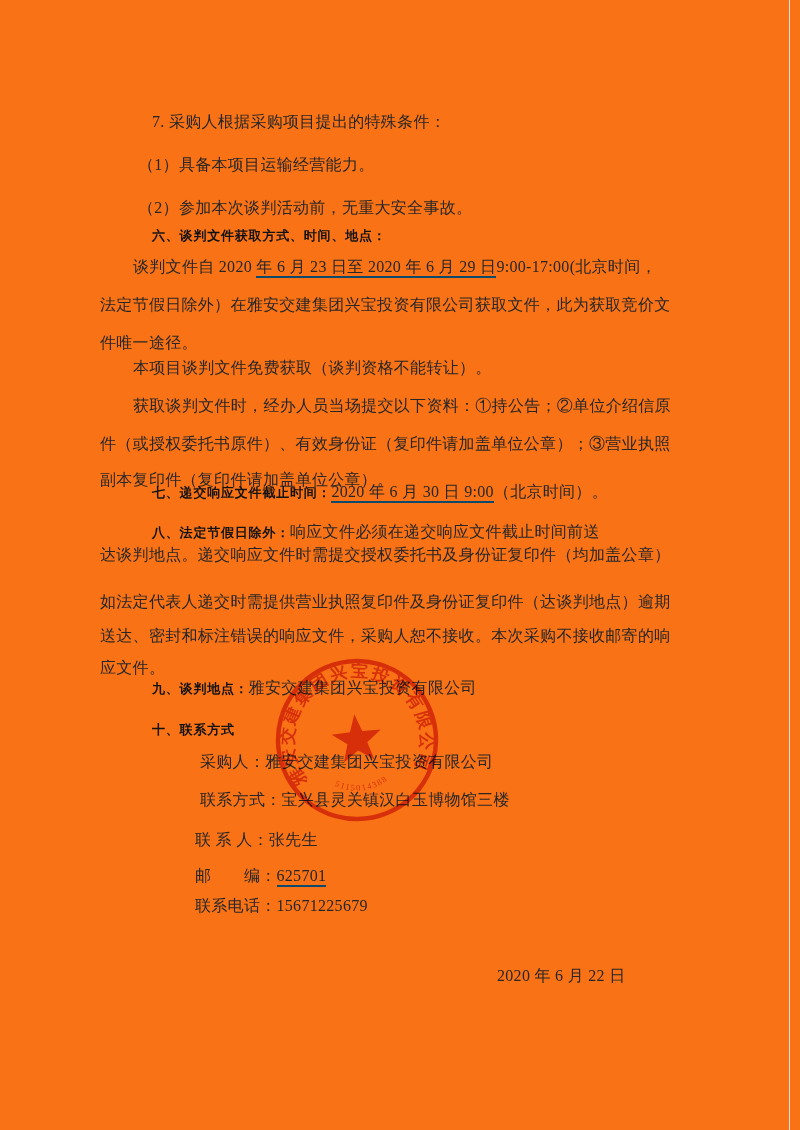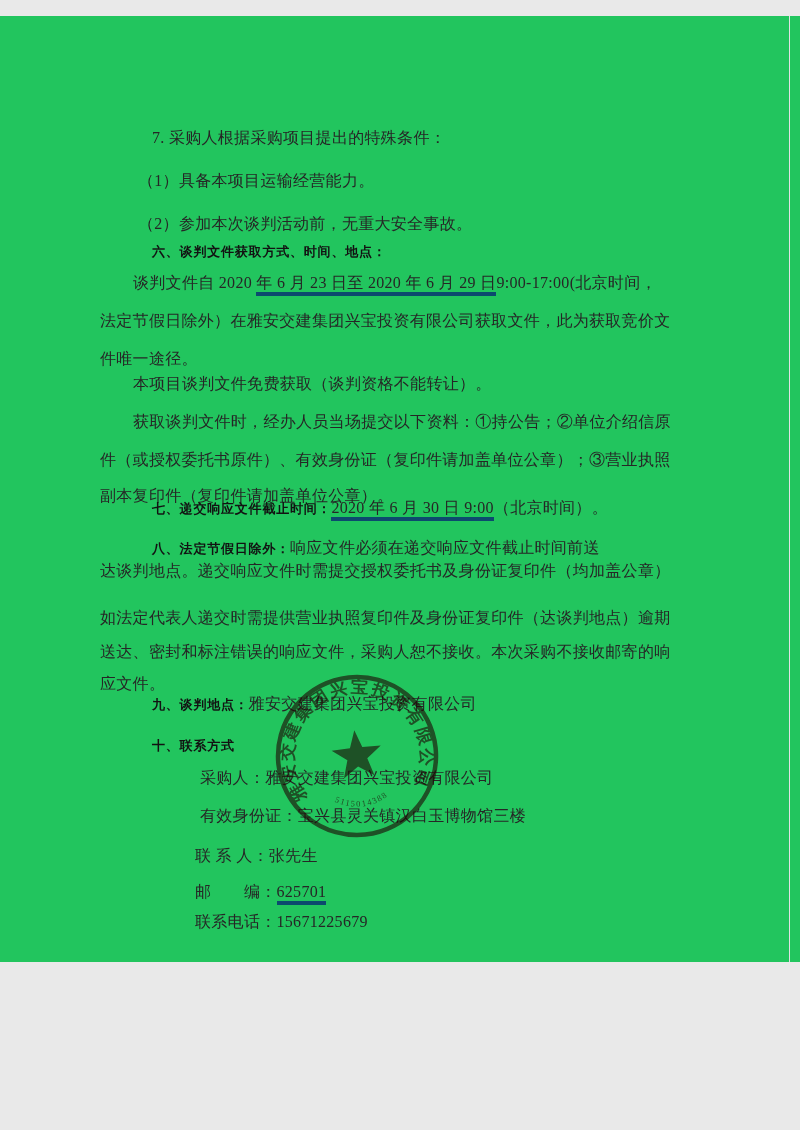--- a/index.html
+++ b/index.html
@@ -1,40 +1,40 @@
 <!DOCTYPE html>
 <html><head>
 <meta charset="utf-8">
 <style>
   html,body{margin:0;padding:0;background:#e9e9e9;}
   .page{
     position:relative;
-    width:800px;height:946px;
-    margin:16px auto;
-    background:#22c55e;
+    width:800px;height:1130px;
+    margin:0 auto;
+    background:#f97316;
     font-family:"Liberation Serif","DejaVu Serif",serif;
     overflow:hidden;
   }
   .scan-edge{
     position:absolute;top:0;right:10px;width:1px;height:100%;
     background:#e2e2e2;
   }
   .content{position:absolute;left:100px;top:0;width:620px;}
   .ln{
     position:absolute;left:0;
     font-size:16px;line-height:20px;color:#262626;
     letter-spacing:0.3px;white-space:nowrap;
   }
   .ttl{font-weight:bold;font-size:13px;color:#121212;letter-spacing:0.8px;}
   .ind-h{padding-left:52px;}   
   .ind-p{padding-left:33px;}   
   .ind-s{padding-left:38px;}   
   .ind-c{padding-left:100px;}  
   .ind-c2{padding-left:95px;font-family:Liberation Serif, serif;}
-  .u{border-bottom:4px solid #0c4a6e;padding-bottom:1px;}
+  .u{border-bottom:2px solid #0c4a6e;padding-bottom:1px;}
   .seal{
     position:absolute;left:272px;top:655px;width:170px;height:170px;
     transform:rotate(-6deg);
     mix-blend-mode:multiply;opacity:0.88;
     pointer-events:none;
   }
   .seal svg text{font-family:"Liberation Serif","DejaVu Serif",serif;}
 </style>
 </head>
 <body>
@@ -68,21 +68,21 @@
     <div class="ln" style="top:592px"><span>如法定代表人递交时需提供营业执照复印件及身份证复印件（达谈判地点）逾期</span></div>
     <div class="ln" style="top:626px"><span>送达、密封和标注错误的响应文件，采购人恕不接收。本次采购不接收邮寄的响</span></div>
     <div class="ln" style="top:658px"><span>应文件。</span></div>
 
     <div class="ln ind-h" style="top:678px"><span class="ttl">九、谈判地点：</span><span>雅安交建集团兴宝投资有限公司</span></div>
 
     <div class="ln ttl ind-h" style="top:720px"><span>十、联系方式</span></div>
 
     <div class="ln ind-c" style="top:752px"><span>采购人：</span><span>雅安交建集团兴宝投资有限公司</span></div>
 
-    <div class="ln ind-c" style="top:790px"><span>有效身份证：</span><span>宝兴县灵关镇汉白玉博物馆三楼</span></div>
+    <div class="ln ind-c" style="top:790px"><span>联系方式：</span><span>宝兴县灵关镇汉白玉博物馆三楼</span></div>
 
     <div class="ln ind-c2" style="top:830px"><span>联 系 人：</span><span>张先生</span></div>
 
     <div class="ln ind-c2" style="top:866px"><span>邮　　编：</span><span class="u">625701</span></div>
 
     <div class="ln ind-c2" style="top:896px"><span>联系电话：</span><span>15671225679</span></div>
 
     <div class="ln" style="top:966px;left:397px"><span>2020 年  6 月  22 日</span></div>
 
   </div>

